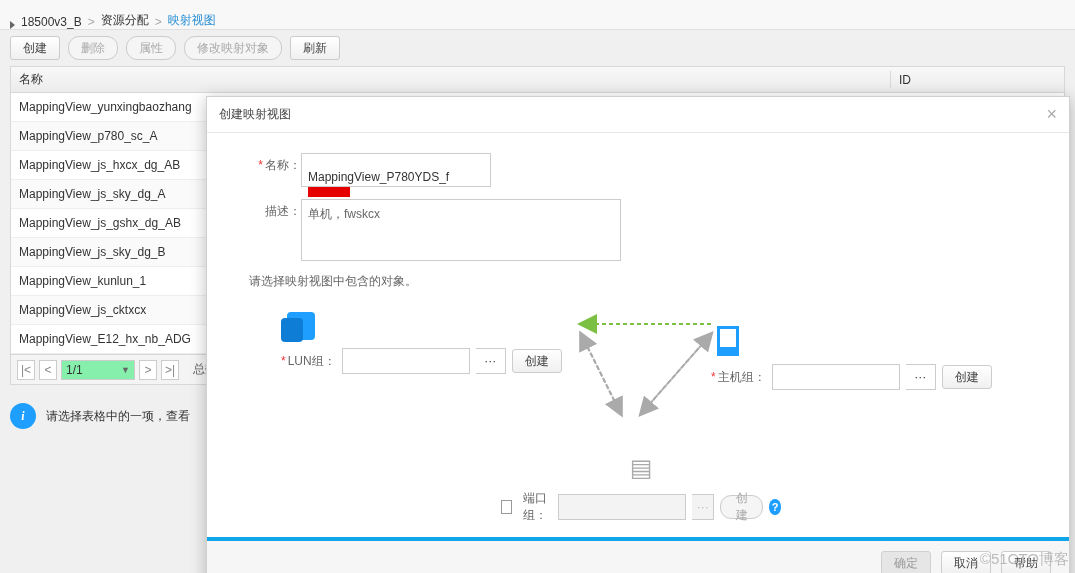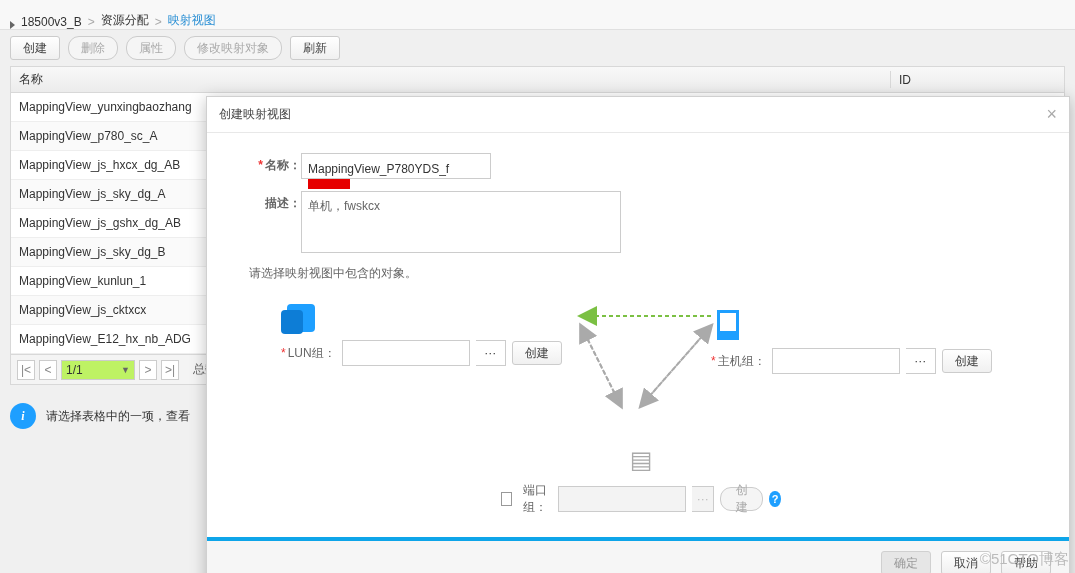--- a/index.html
+++ b/index.html
@@ -13,40 +13,40 @@
 .btn.disabled { color: #aaa; background: #f5f5f5; border-radius: 11px; }
 .btn.primary-dis { background:#e6e6e6; color:#999; border-color:#d0d0d0; }
 .table { border: 1px solid #d8d8d8; background: #fff; }
 .table-header { display: flex; background: linear-gradient(#f8f8f8,#ececec); border-bottom: 1px solid #d8d8d8; height: 26px; align-items: center; }
 .th-name { flex: 0 0 880px; padding: 0 8px; border-right: 1px solid #d8d8d8; }
 .th-id { flex: 1; padding: 0 8px; }
 .row { height: 29px; display: flex; align-items: center; border-bottom: 1px solid #eee; padding: 0 8px; }
 .row:nth-child(even){ background:#fafafa; }
 .table-footer { height: 30px; display: flex; align-items: center; gap: 4px; padding: 0 6px; background:#f4f4f4; border-top:1px solid #d8d8d8; }
 .pager-btn { width: 18px; height: 20px; border:1px solid #ccc; background:#fff; display:flex; align-items:center; justify-content:center; color:#888; cursor:pointer; }
-.pager-sel { width:74px; height:20px; border:1px solid #ccc; background:#bef264; padding:0 4px; display:flex; align-items:center; justify-content:space-between; }
+.pager-sel { width:74px; height:20px; border:1px solid #ccc; background:#86efac; padding:0 4px; display:flex; align-items:center; justify-content:space-between; }
 .info-bar { margin: 18px 10px; display:flex; align-items:center; gap:10px; }
 .info-icon { width:26px; height:26px; border-radius:50%; background:#1e9fff; display:flex; align-items:center; justify-content:center; color:#fff; font-weight:bold; font-style:italic; font-family:Georgia; }
 .modal-mask { position:absolute; left:0; right:0; top:0; bottom:0; }
 .modal { position:absolute; left:206px; top:96px; width:864px; height:490px; background:#fff; border:1px solid #d0d0d0; box-shadow:0 3px 15px rgba(0,0,0,.25); }
 .modal-title { height:36px; border-bottom:1px solid #e8e8e8; display:flex; align-items:center; justify-content:space-between; padding:0 12px; color:#444; }
 .modal-close { color:#aaa; font-size:18px; cursor:pointer; }
 .modal-body { padding: 20px 24px 0 42px; position:relative; height:calc(100% - 36px - 48px); }
 .form-row { display:flex; align-items:flex-start; margin-bottom:12px; }
-.form-label { width:52px; text-align:right; padding-top:4px; color:#666;font-weight:bold; }
+.form-label { width:52px; text-align:right; padding-top:4px; color:#666; }
 .req::before { content:"*"; color:#e33; margin-right:2px; }
-.text-input { height:26px; border:1px solid #ccc; padding:8px 6px; background:#fff; }
+.text-input { height:26px; border:1px solid #ccc; padding:16px 6px; background:#fff; }
 .name-input { width:190px; }
 .redact { display:inline-block; width:42px; height:10px; background:#e60000; vertical-align:middle; }
 .desc-input { width:320px; height:62px; border:1px solid #ccc; padding:6px; color:#666; resize:none; }
 .sub-hint { color:#666; margin: 0 0 14px 0; }
 .group-area { position:relative; height:230px;margin-left:32px; }
 .grp { position:absolute; }
 .grp-lun { left:0; top:0; }
-.grp-host { left:430px; top:8px; }
+.grp-host { left:430px; top:16px; }
 .grp-port { left:220px; top:150px; text-align:center; width:280px; }
 .grp-icons { height:36px; display:flex; align-items:flex-end; }
 .lun-icon { width:28px; height:28px; background:#1e9fff; border-radius:4px; position:relative; margin-left:6px; }
 .lun-icon::before { content:""; position:absolute; left:-6px; top:6px; width:22px; height:24px; background:#0d7dd6; border-radius:4px; }
 .host-icon { width:22px; height:30px; background:#1e9fff; position:relative; margin-left:6px; }
 .host-icon::after{ content:""; position:absolute; left:3px; top:3px; width:16px; height:18px; background:#fff; }
 .port-icon { color:#aaa; font-size:24px; display:flex; justify-content:center; margin-bottom:6px; }
 .grp-row { display:flex; align-items:center; gap:6px; margin-top:8px; }
 .grp-label { color:#666; }
 .grp-input { width:128px; height:26px; border:1px solid #ccc; background:#fff; }

